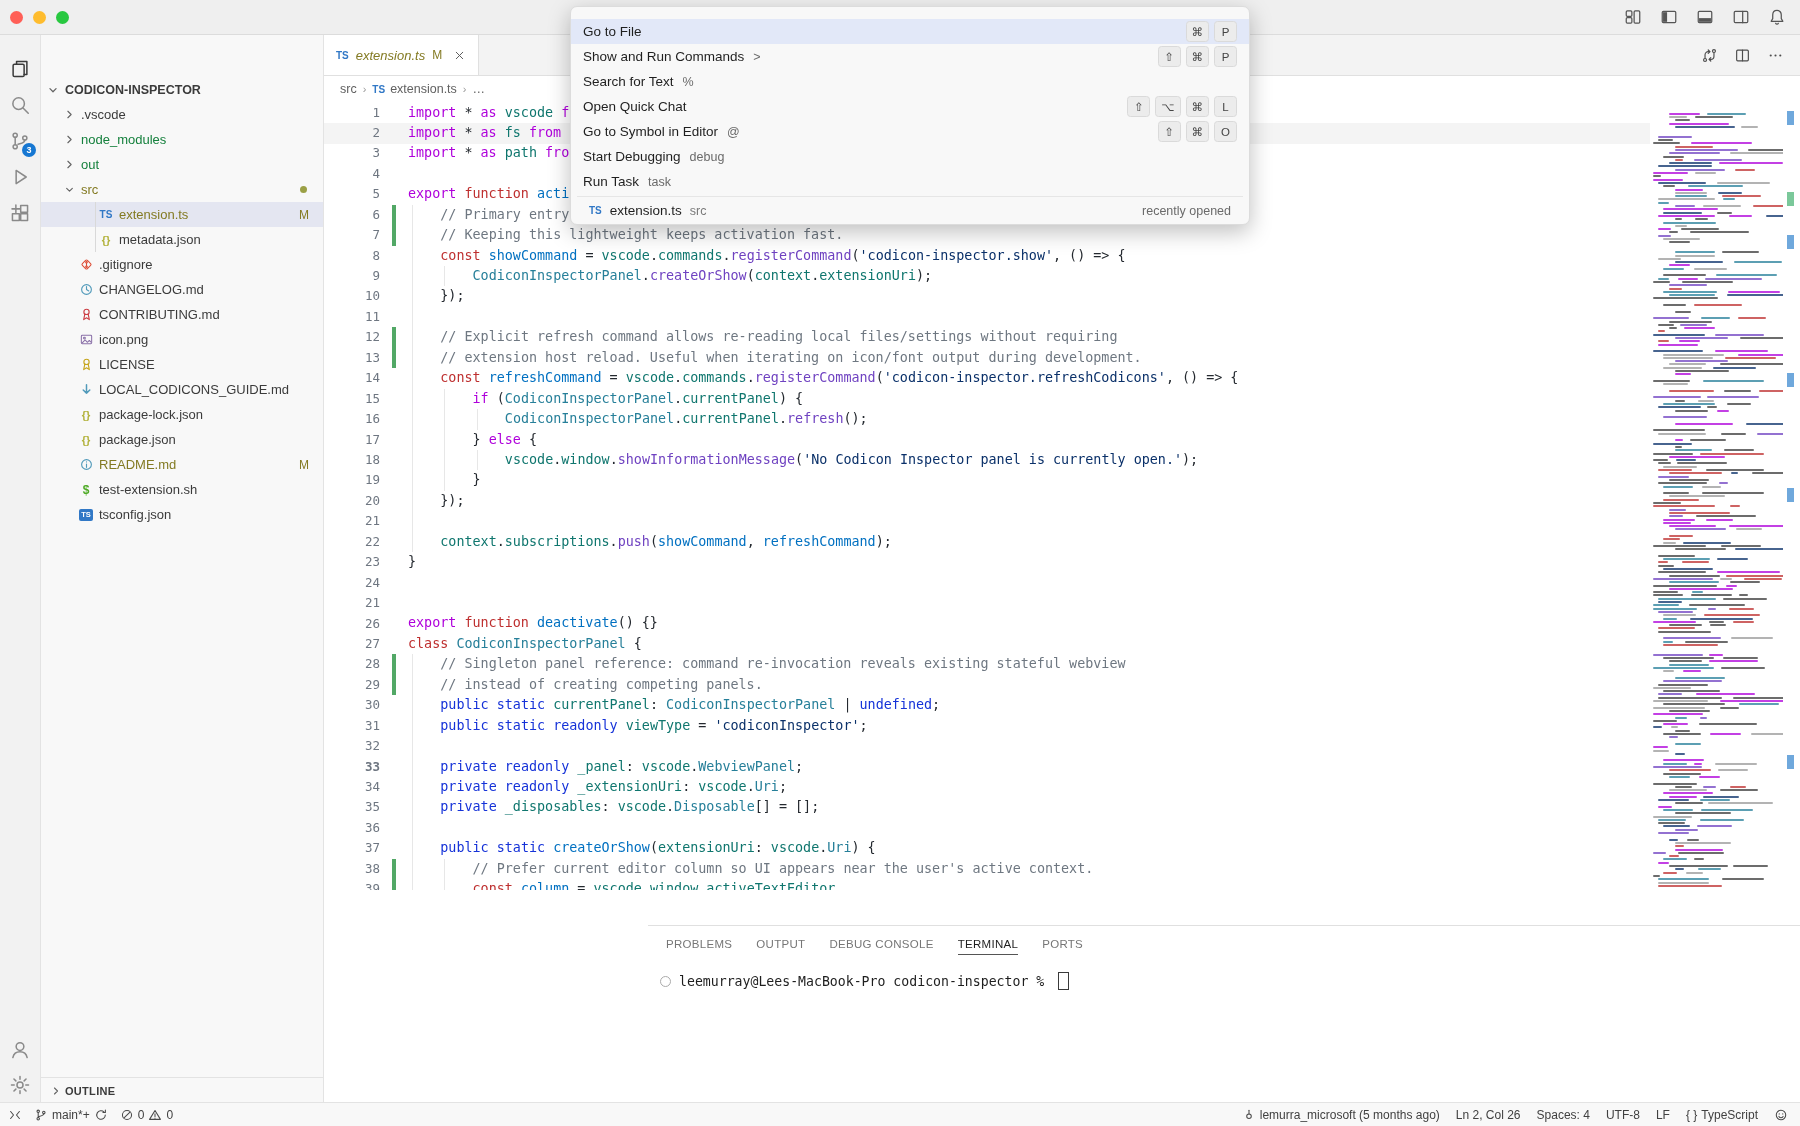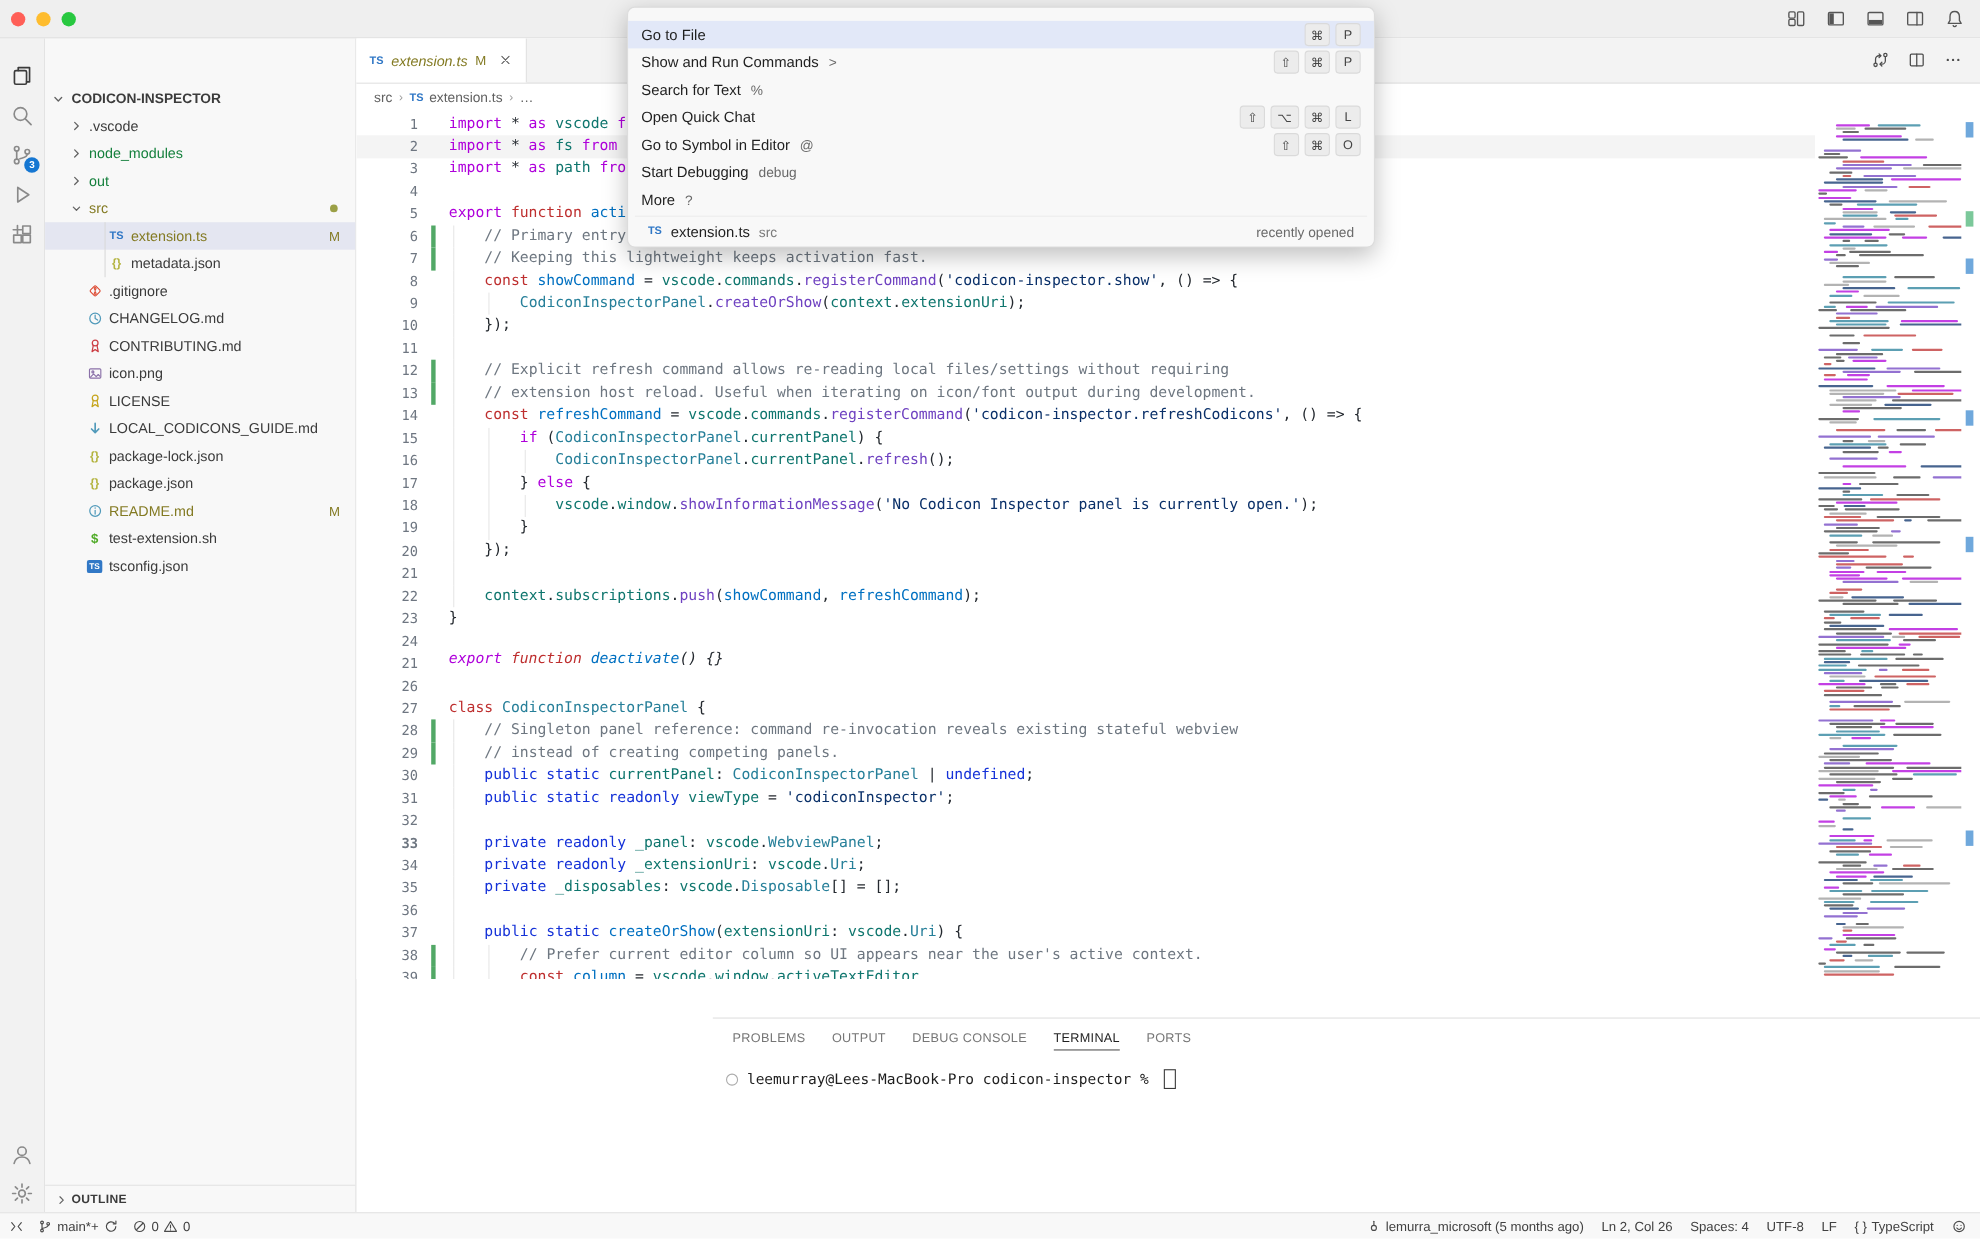--- a/index.html
+++ b/index.html
@@ -449,21 +449,21 @@
         <div class="cline" style="top: 388.86px;"><span class="iguide" style="left: 4px;"></span><span style="padding-left: 32.28px; display: inline-block;"><span class="tk-pl">});</span></span></div>
         <div class="lnum" style="top: 409.3px;">21</div>
         <div class="cline" style="top: 409.3px;"><span class="iguide" style="left: 4px;"></span><span style="padding-left: 32.28px; display: inline-block;"></span></div>
         <div class="lnum" style="top: 429.74px;">22</div>
         <div class="cline" style="top: 429.74px;"><span class="iguide" style="left: 4px;"></span><span style="padding-left: 32.28px; display: inline-block;"><span class="tk-va">context</span><span class="tk-pl">.</span><span class="tk-va">subscriptions</span><span class="tk-pl">.</span><span class="tk-fn">push</span><span class="tk-pl">(</span><span class="tk-de">showCommand</span><span class="tk-pl">, </span><span class="tk-de">refreshCommand</span><span class="tk-pl">);</span></span></div>
         <div class="lnum" style="top: 450.18px;">23</div>
         <div class="cline" style="top: 450.18px;"><span style="padding-left: 0px; display: inline-block;"><span class="tk-pl">}</span></span></div>
         <div class="lnum" style="top: 470.62px;">24</div>
         <div class="cline" style="top: 470.62px;"><span style="padding-left: 0px; display: inline-block;"></span></div>
         <div class="lnum" style="top: 491.06px;">21</div>
-        <div class="cline" style="top: 488px; font-style: italic;"><span style="padding-left: 0px; display: inline-block;"><span class="tk-k1">export</span><span class="tk-pl"> </span><span class="tk-k2">function</span><span class="tk-pl"> </span><span class="tk-de">deactivate</span><span class="tk-pl">() {}</span></span></div>
+        <div class="cline" style="top: 511px;"><span style="padding-left: 0px; display: inline-block;"><span class="tk-k1">export</span><span class="tk-pl"> </span><span class="tk-k2">function</span><span class="tk-pl"> </span><span class="tk-de">deactivate</span><span class="tk-pl">() {}</span></span></div>
         <div class="lnum" style="top: 511.5px;">26</div>
         <div class="cline" style="top: 511.5px;"><span style="padding-left: 0px; display: inline-block;"></span></div>
         <div class="lnum" style="top: 531.94px;">27</div>
         <div class="cline" style="top: 531.94px;"><span style="padding-left: 0px; display: inline-block;"><span class="tk-k2">class</span><span class="tk-pl"> </span><span class="tk-ty">CodiconInspectorPanel</span><span class="tk-pl"> {</span></span></div>
         <div class="lnum" style="top: 552.38px;">28</div>
         <div class="modbar" style="top: 552.38px;"></div>
         <div class="cline" style="top: 552.38px;"><span class="iguide" style="left: 4px;"></span><span style="padding-left: 32.28px; display: inline-block;"><span class="tk-co">// Singleton panel reference: command re-invocation reveals existing stateful webview</span></span></div>
         <div class="lnum" style="top: 572.82px;">29</div>
         <div class="modbar" style="top: 572.82px;"></div>
         <div class="cline" style="top: 572.82px;"><span class="iguide" style="left: 4px;"></span><span style="padding-left: 32.28px; display: inline-block;"><span class="tk-co">// instead of creating competing panels.</span></span></div>
@@ -966,22 +966,22 @@
           <span class="key">⇧</span>
           <span class="key">⌘</span>
           <span class="key">O</span>
         </span>
       </div>
       <div class="qo-row">
         <span class="qo-label">Start Debugging</span>
         <span class="qo-suffix">debug</span>
       </div>
       <div class="qo-row">
-        <span class="qo-label">More</span>
-        <span class="qo-suffix">?</span>
+        <span class="qo-label">Run Task</span>
+        <span class="qo-suffix">task</span>
       </div>
     </div>
   <div id="qo-recent">
     <span class="ts-letters">TS</span>
     <span class="qo-label">extension.ts</span>
     <span class="qo-detail">src</span>
     <span id="qo-note">recently opened</span>
   </div>
 </div>
 

